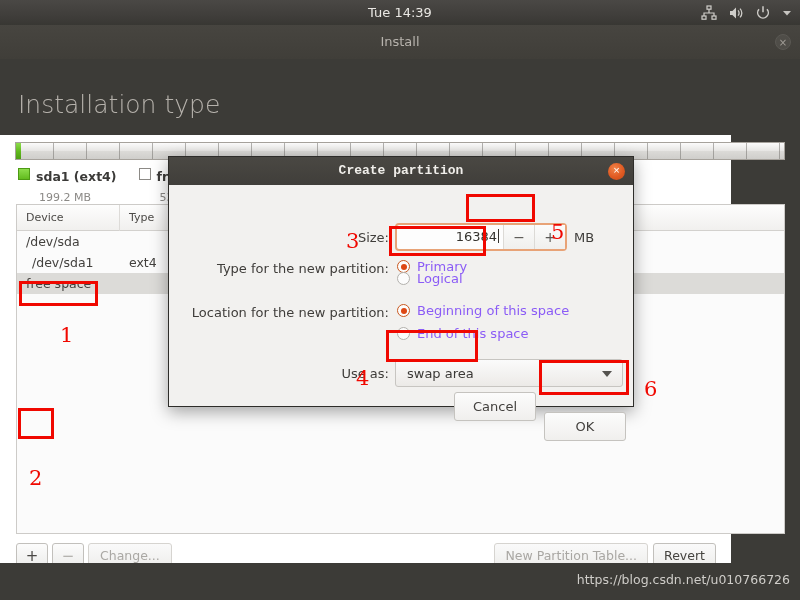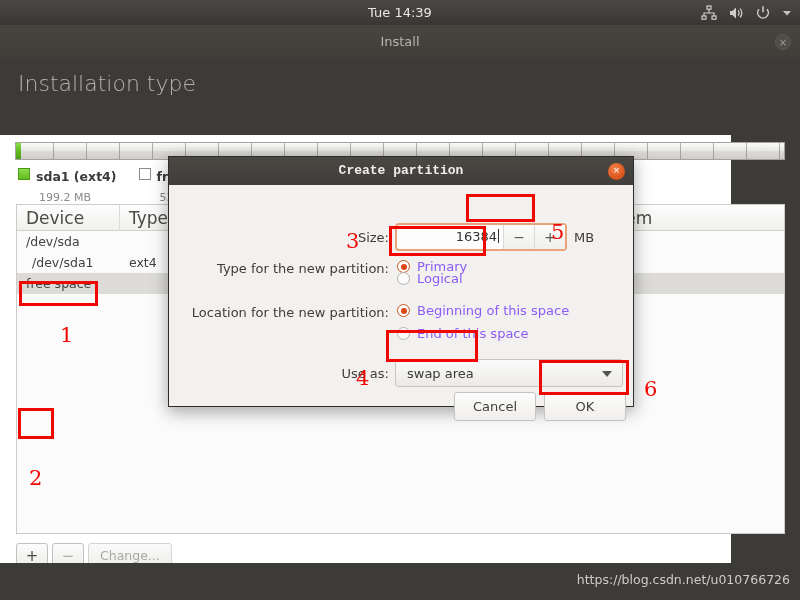--- a/index.html
+++ b/index.html
@@ -46,22 +46,22 @@
     font-size: 10px; line-height: 16px; text-align: center;
     border: 1px solid #5a5853;
   }
 
   
   #header-band {
     position: absolute; left: 0; top: 59px; width: 800px; height: 76px;
     background: #3c3b37;
   }
   #page-title {
-    position: absolute; left: 18px; top: 12px;
-    font-size: 22px; color: #b6b2ac; font-weight: 300;
+    position: absolute; left: 18px; top: 31px;
+    font-size: 25px; color: #b6b2ac; font-weight: 300;
   }
 
   
   #content {
     position: absolute; left: 0; top: 135px; width: 731px; height: 428px;
     background: #ffffff;
   }
 
   
   #part-bar {
@@ -101,21 +101,21 @@
   #table-box {
     position: absolute; left: 16px; top: 69px; width: 769px; height: 330px;
     background: #fbfbfb; border: 1px solid #cdcbc8;
   }
   #table-head {
     display: flex; height: 26px;
     background: linear-gradient(to bottom, #fdfdfd 0%, #f1f0ee 100%);
     border-bottom: 1px solid #d3d1ce;
   }
   #table-head .th {
-    font-size: 17px; color: #4c4a47; line-height: 26px; padding-left: 9px;
+    font-size: 11px; color: #4c4a47; line-height: 26px; padding-left: 9px;
     border-right: 1px solid #dddbd8; height: 26px;
   }
   .col-device { width: 103px; }
   .col-type   { width: 57px; }
   .col-mount  { width: 113px; }
   .col-format { width: 70px; }
   .col-size   { width: 110px; }
   .col-used   { width: 110px; }
   .col-system { width: 204px; border-right: none !important; }
 
@@ -265,21 +265,21 @@
   }
 
   
   #dlg-cancel, #dlg-ok {
     position: absolute; top: 207px; height: 29px;
     background: linear-gradient(to bottom, #fcfcfc 0%, #f0efed 100%);
     border: 1px solid #c5c3bf; border-radius: 3px;
     font-size: 13px; color: #43413e; line-height: 27px; text-align: center;
   }
   #dlg-cancel { left: 285px; width: 82px; }
-  #dlg-ok     { left: 375px; width: 82px; }
+  #dlg-ok     { left: 375px; width: 82px; margin-top: 20px; }
 
   
   .anno-box {
     position: absolute; border: 3px solid #f00800;
     pointer-events: none; z-index: 60;
   }
   .anno-num {
     position: absolute; color: #f00800; font-size: 21px;
     font-family: "DejaVu Serif", "Liberation Serif", serif;
     z-index: 61; line-height: 1;
@@ -381,20 +381,24 @@
         <div class="td col-mount"></div>
       </div>
     </div>
 
     <div id="tbl-toolbar">
       <div class="tbtn">+</div>
       <div class="tbtn disabled">−</div>
       <div class="tbtn-wide">Change...</div>
     </div>
 
+    <div id="right-toolbar">
+      <div class="rbtn">New Partition Table...</div>
+      <div class="rbtn enabled">Revert</div>
+    </div>
 
     <div id="bootloader-label">Device for boot loader installation:</div>
     <div id="bootloader-combo">
       <span class="cbtext">/dev/sda   VMware, VMware Virtual S (53.7 GB)</span>
 
     </div>
 
   </div>
 
   <div id="bottom-bar">

